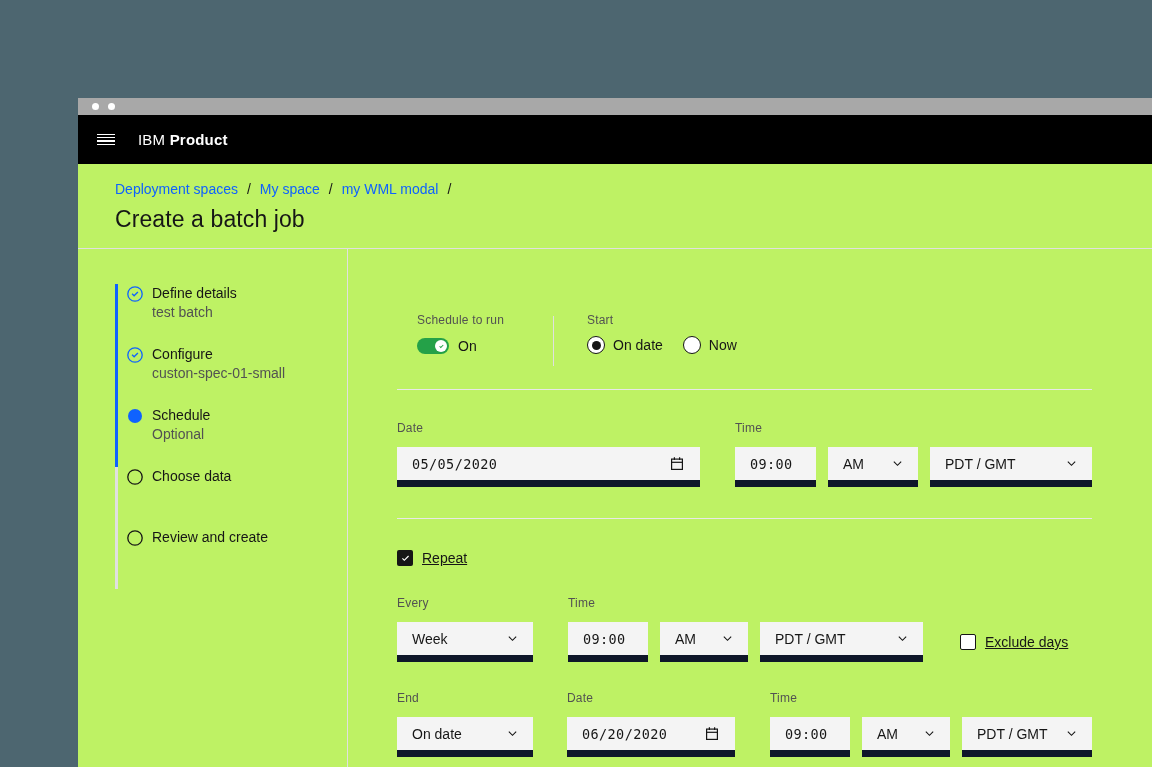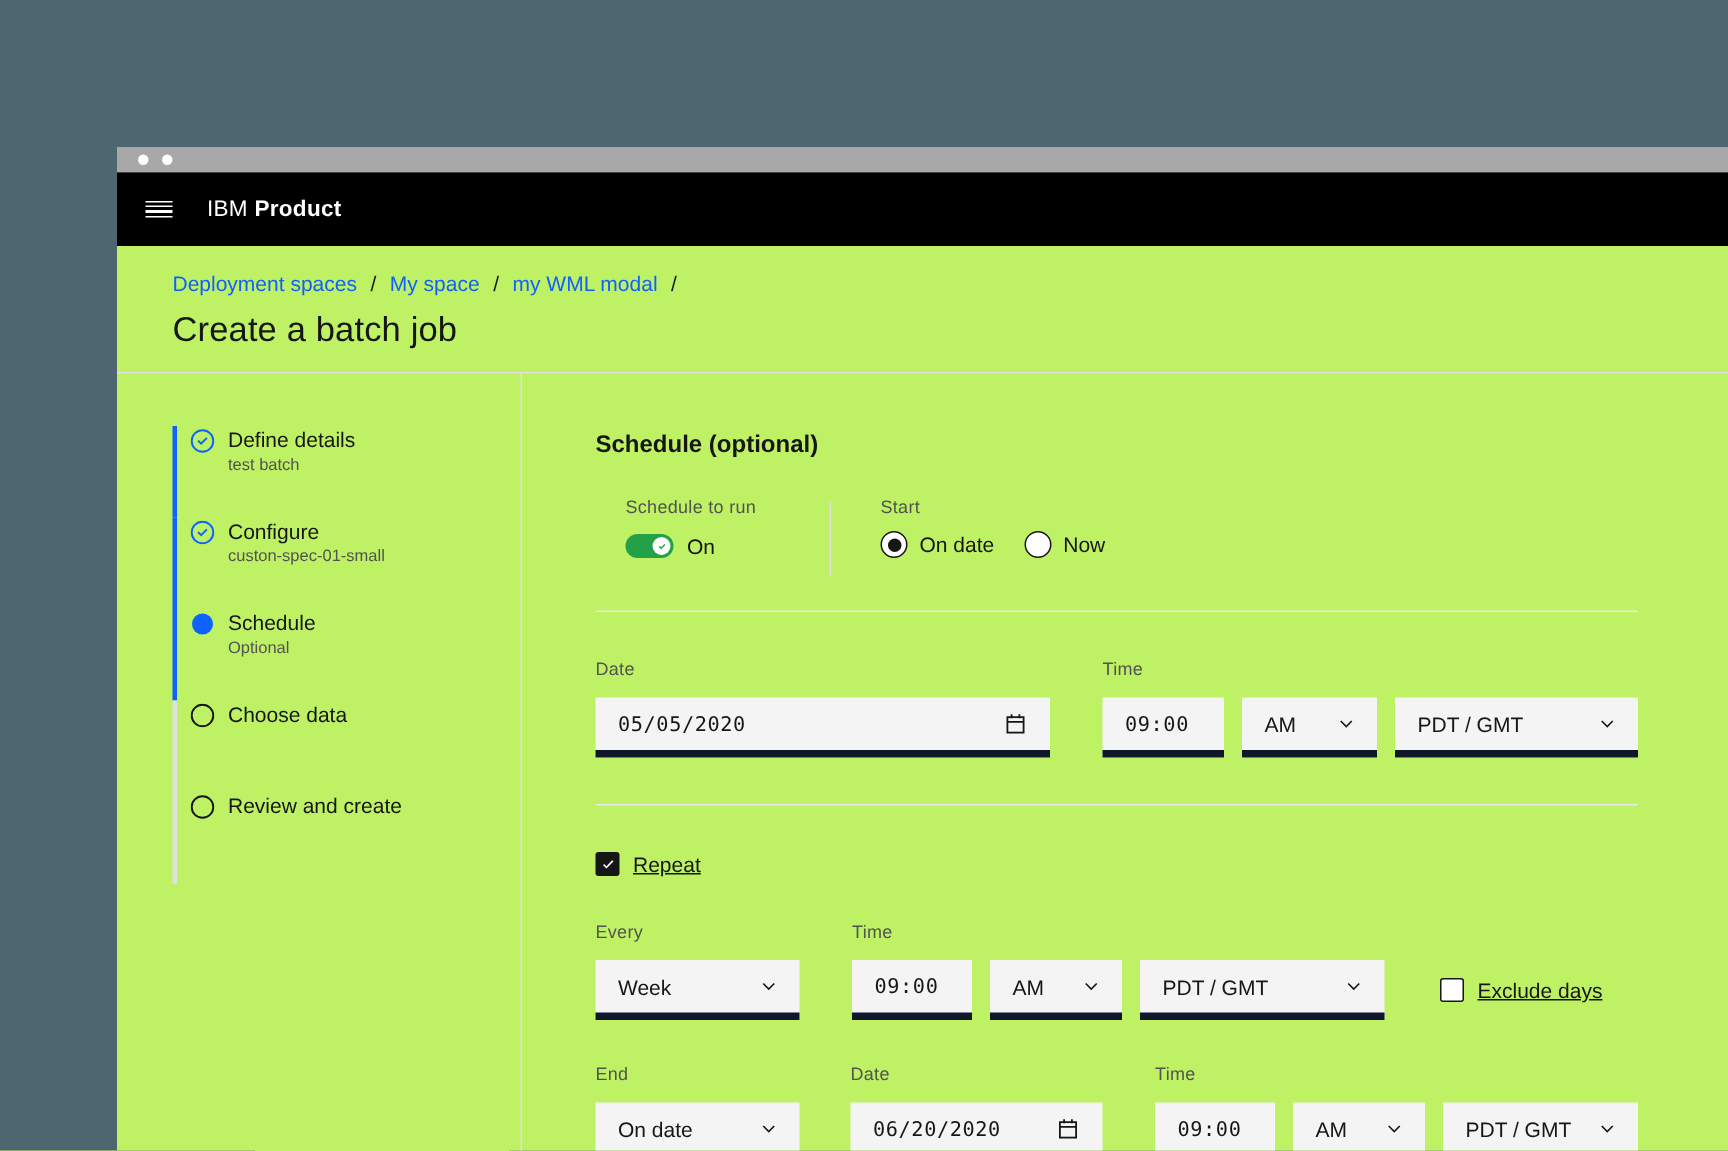--- a/index.html
+++ b/index.html
@@ -24,21 +24,21 @@
   .breadcrumb { font-size:14px; display:flex; align-items:center; }
   .crumb { color:#0f62fe; text-decoration:none; cursor:pointer; }
   .crumb-sep { color:#161616; margin:0 9px; }
   .page-title { font-size:23px; font-weight:400; color:#161616; margin-top:9px; letter-spacing:0.1px; }
   .body-row { flex:1; display:flex; min-height:0; }
   .rail { width:290px; border-right:1px solid #e0e0e0; padding:35px 0 0 37px; }
   .step { display:flex; gap:9px; height:61px; padding-left:9px; border-left:3px solid #e0e0e0; cursor:pointer; }
   .step.active-line { border-left-color:#0f62fe; }
   .step-icon { width:16px; height:16px; margin-top:2px; flex:0 0 16px; }
   .step-label { font-size:14px; color:#161616; line-height:17px; margin-top:1px; }
-  .step-sub { font-size:11px; color:#525252; margin-top:2px; }
+  .step-sub { font-size:14px; color:#525252; margin-top:2px; }
   .main { flex:1; padding:39px 60px 0 49px; }
   .section-heading { font-size:16px; font-weight:700; color:#161616; }
   .label { font-size:12px; color:#525252; letter-spacing:0.2px; }
   .row-toggle-start { display:flex; margin-top:25px; }
   .tg-col { width:136px;margin-left:20px; }
   .v-sep { width:1px; background:#e0e0e0; height:50px; margin-top:3px; }
   .start-col { margin-left:33px; }
   .toggle-row { display:flex; align-items:center; margin-top:10px; height:18px; }
   .toggle { width:32px; height:16px; border-radius:8px; background:#24a148; position:relative; cursor:pointer; }
   .toggle .knob { position:absolute; right:2px; top:2px; width:12px; height:12px; border-radius:50%; background:#fff; display:flex; align-items:center; justify-content:center; }
@@ -49,21 +49,21 @@
   .radio.selected::after { content:""; width:9px; height:9px; border-radius:50%; background:#161616; }
   .radio-label { font-size:14px; color:#161616; }
   .hr { height:1px; background:#e8e8e8; }
   .hr1 { margin-top:23px; }
   .hr2 { margin-top:31px; }
   .field-row { display:flex; }
   .fr1 { margin-top:31px; }
   .group { display:flex; flex-direction:column; }
   .group .label { margin-bottom:12px; }
   .fields { display:flex; gap:12px; }
-  .input, .select { height:40px; background:#f4f4f4; border-bottom:5px solid #0f172a; display:flex; align-items:center; padding:0 15px; font-size:14px; color:#161616; cursor:pointer; }
+  .input, .select { height:40px; background:#f4f4f4; border-bottom:7px solid #0f172a; display:flex; align-items:center; padding:0 15px; font-size:14px; color:#161616; cursor:pointer; }
   .mono { font-family:"DejaVu Sans Mono", monospace; font-size:13.5px; letter-spacing:0.4px; }
   .icon-right { margin-left:auto; display:flex; }
   .checkbox-row { display:flex; align-items:center; margin-top:30px; height:18px; }
   .checkbox { width:16px; height:16px; border-radius:2px; flex:0 0 16px; cursor:pointer; }
   .checkbox.checked { background:#161616; display:flex; align-items:center; justify-content:center; }
   .checkbox.unchecked { background:#fff; border:1.6px solid #161616; }
   .checkbox-label { font-size:14px; margin-left:9px;text-decoration:underline; }
   .exclude { display:flex; align-items:center; align-self:flex-end; margin-bottom:12px; margin-left:37px; }
   svg { display:block; }
 </style>
@@ -162,21 +162,20 @@
           </span>
           <span>
             <div class="step-label">Review and create</div>
           </span>
         </div>
 
       </div>
 
       <div class="main">
 
-        <div class="section-heading">Schedule (optional)</div>
 
         <div class="row-toggle-start">
           <div class="tg-col">
             <div class="label">Schedule to run</div>
             <div class="toggle-row">
               <span class="toggle">
                 <span class="knob">
                   <svg viewBox="0 0 8 8" width="7" height="7">
                       <path d="M3.2 5.9 1.4 4.1l.8-.8 1 1 2.4-2.4.8.8z" fill="#24a148"></path>
                     </svg>

